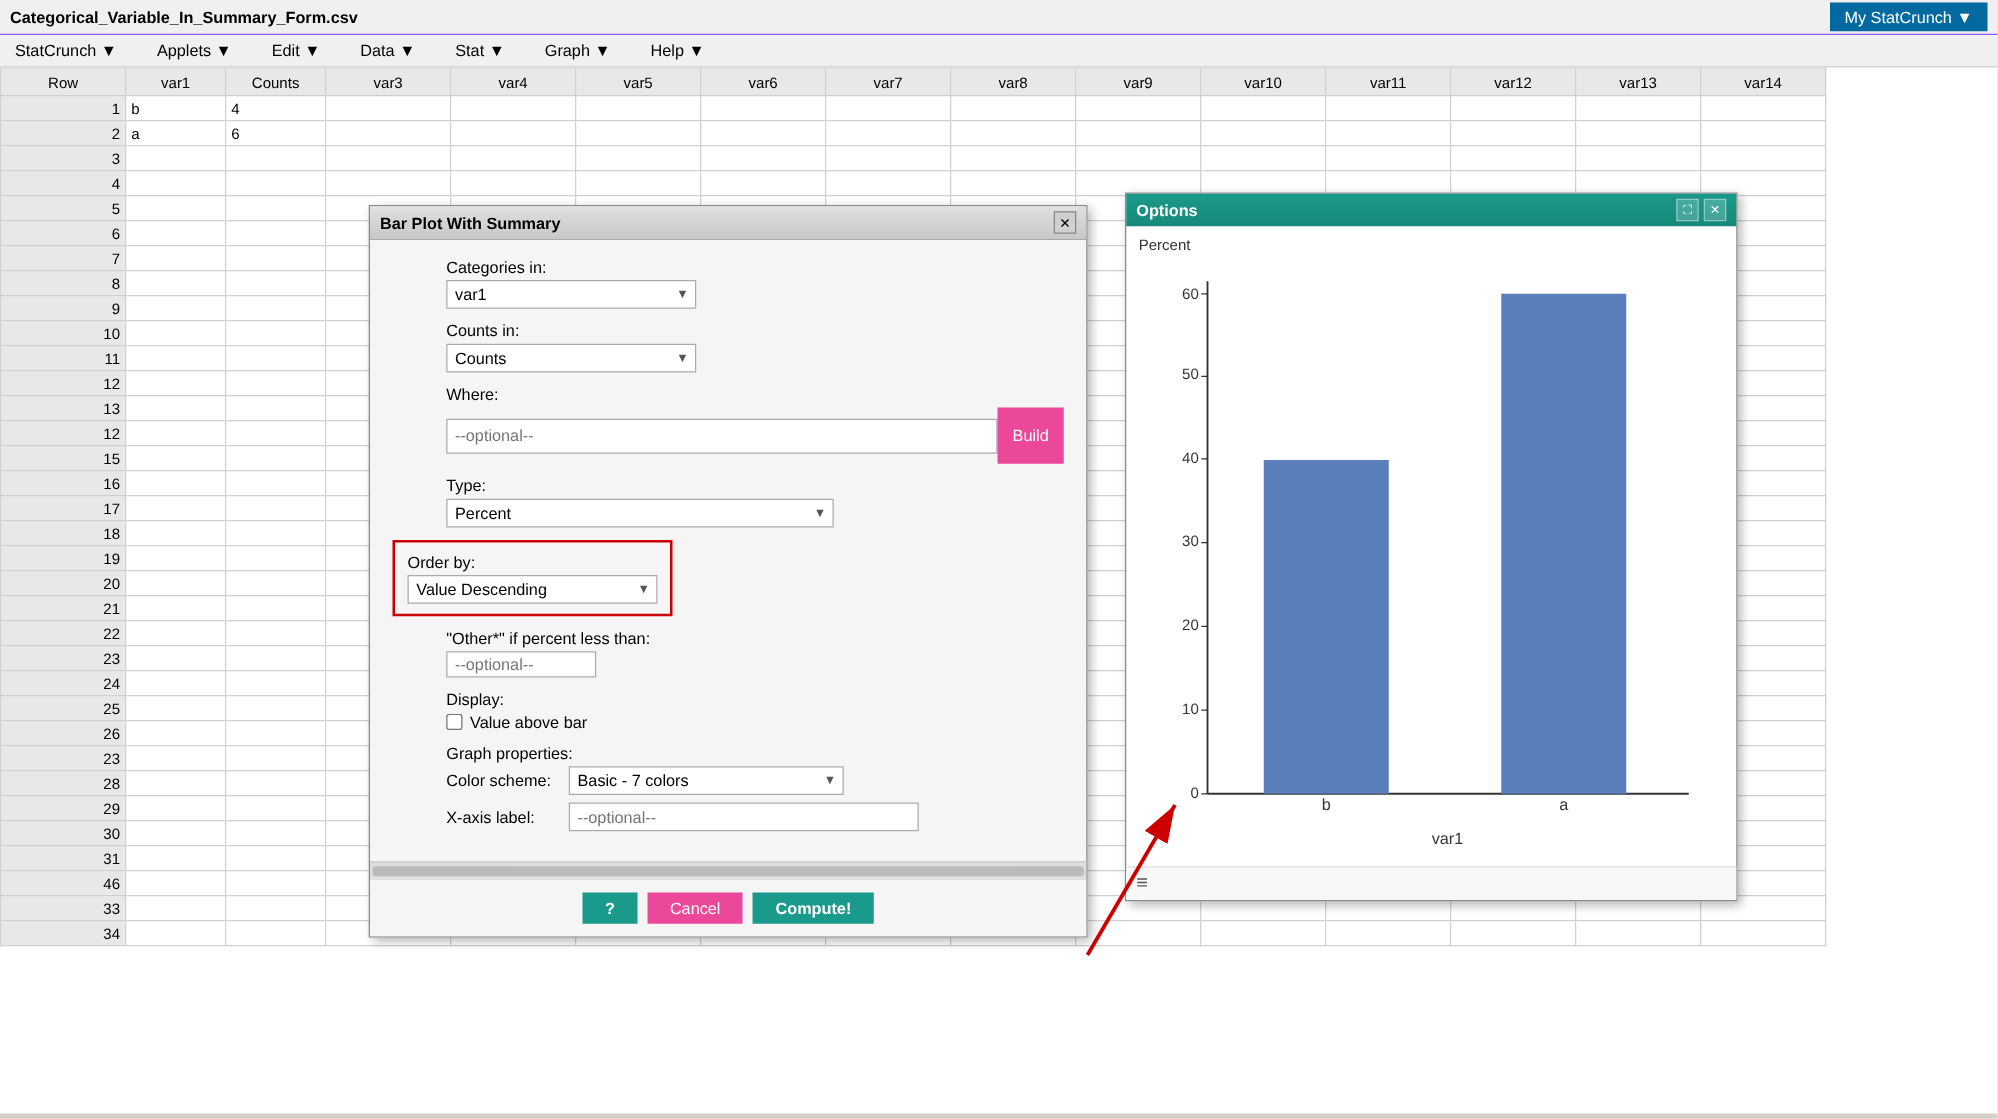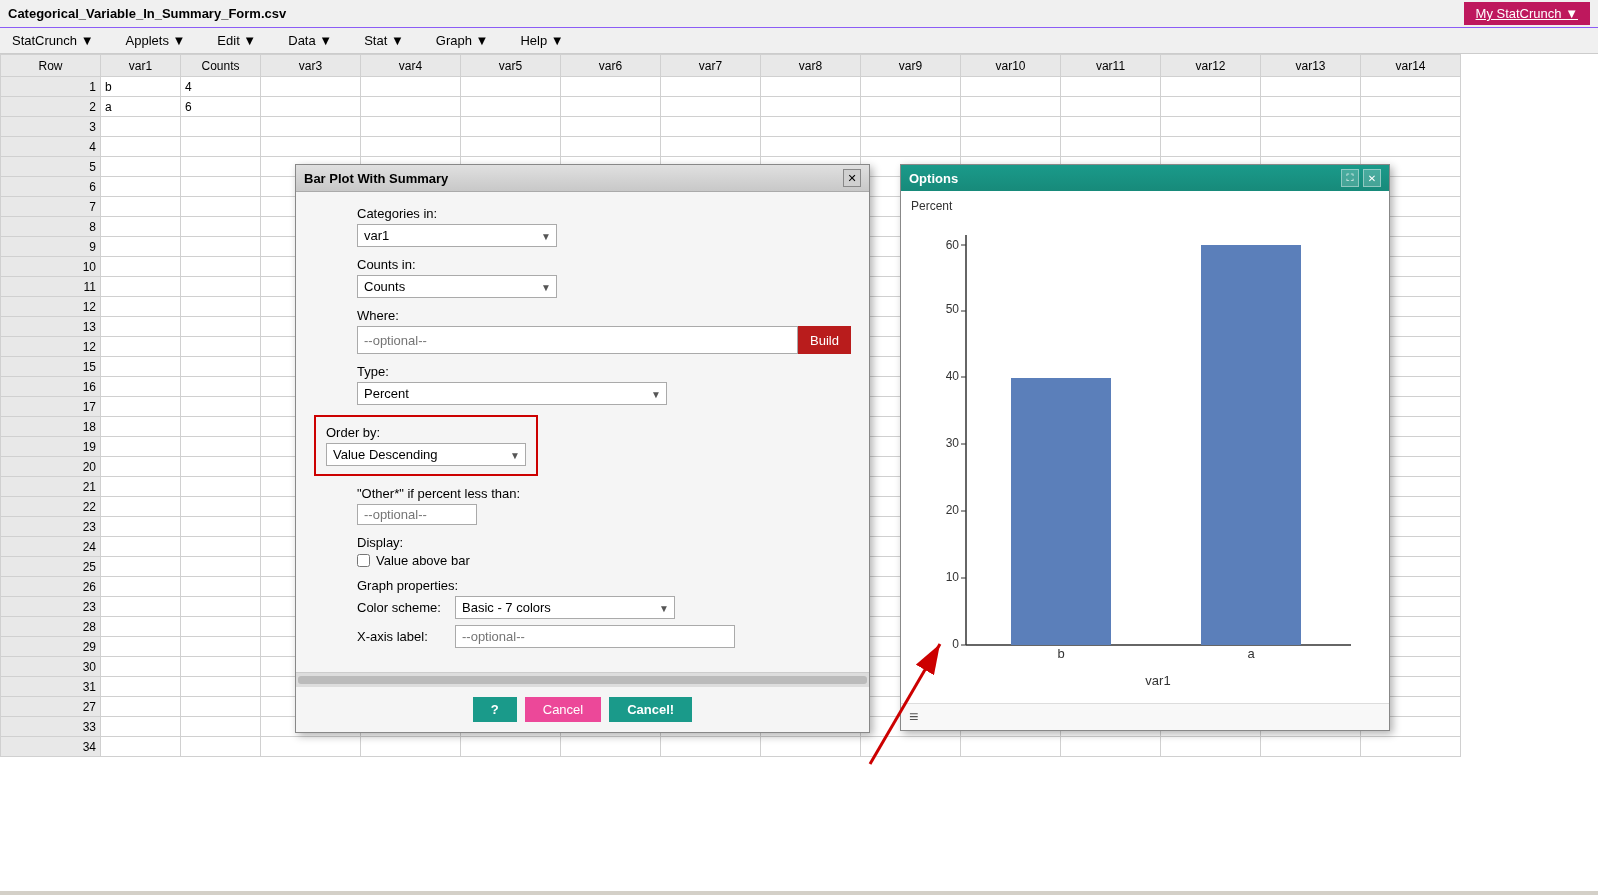--- a/index.html
+++ b/index.html
@@ -9,30 +9,29 @@
     #top-bar {
       background: #f0f0f0;
       border-bottom: 1px solid #8b5cf6;
       padding: 2px 8px;
       display: flex;
       align-items: center;
       justify-content: space-between;
     }
     #file-title { font-weight: bold; font-size: 13px; }
     #my-statcrunch-btn {
-      background: #be185d;
+      background: #0369a1;
       color: white;
       border: none;
       padding: 4px 12px;
       font-size: 13px;
       cursor: pointer;
       display: flex;
       align-items: center;
       gap: 4px;
-      text-decoration: underline;
     }
 
     
     #menu-bar {
       background: #f0f0f0;
       border-bottom: 1px solid #ccc;
       padding: 2px 4px;
       display: flex;
       gap: 16px;
     }
@@ -172,27 +171,27 @@
     }
     .where-input {
       border: 1px solid #aaa;
       padding: 3px 6px;
       font-size: 13px;
       background: white;
       flex: 1;
       height: 28px;
     }
     .build-btn {
-      background: #b91c1c;
+      background: #ec4899;
       color: white;
       border: none;
       padding: 3px 12px;
       font-size: 13px;
       cursor: pointer;
-      height: 28px;
+      height: 45px;
     }
     
     #order-by-section {
       border: 2.5px solid #cc0000;
       padding: 8px 10px;
       display: inline-block;
       margin-bottom: 10px;
     }
     .checkbox-row {
       display: flex;
@@ -248,21 +247,21 @@
     .scrollbar-track {
       flex: 1;
       height: 8px;
       background: #bbb;
       border-radius: 3px;
     }
 
     
     #chart-panel {
       position: absolute;
-      top: 110px;
+      top: 100px;
       left: 900px;
       width: 490px;
       background: white;
       border: 1px solid #888;
       box-shadow: 3px 3px 8px rgba(0,0,0,0.3);
       pointer-events: all;
     }
     #chart-title-bar {
       background: linear-gradient(to bottom, #1a9a8a, #178a7a);
       color: white;
@@ -886,21 +885,21 @@
             <td></td>
             <td></td>
             <td></td>
             <td></td>
             <td></td>
             <td></td>
             <td></td>
             <td></td>
           </tr>
           <tr>
-            <td class="row-header">27</td>
+            <td class="row-header">46</td>
             <td></td>
             <td></td>
             <td></td>
             <td></td>
             <td></td>
             <td></td>
             <td></td>
             <td></td>
             <td></td>
             <td></td>
@@ -1049,21 +1048,21 @@
 
       </div>
 
       <div id="dialog-scrollbar">
         <div class="scrollbar-track"></div>
       </div>
 
       <div id="dialog-footer">
         <button class="footer-btn btn-help">?</button>
         <button class="footer-btn btn-cancel">Cancel</button>
-        <button class="footer-btn btn-compute">Cancel!</button>
+        <button class="footer-btn btn-compute">Compute!</button>
       </div>
     </div>
 
     <div id="chart-panel">
       <div id="chart-title-bar">
         <span>Options</span>
         <div class="chart-title-icons">
           <button class="chart-icon-btn">⛶</button>
           <button class="chart-icon-btn">✕</button>
         </div>

